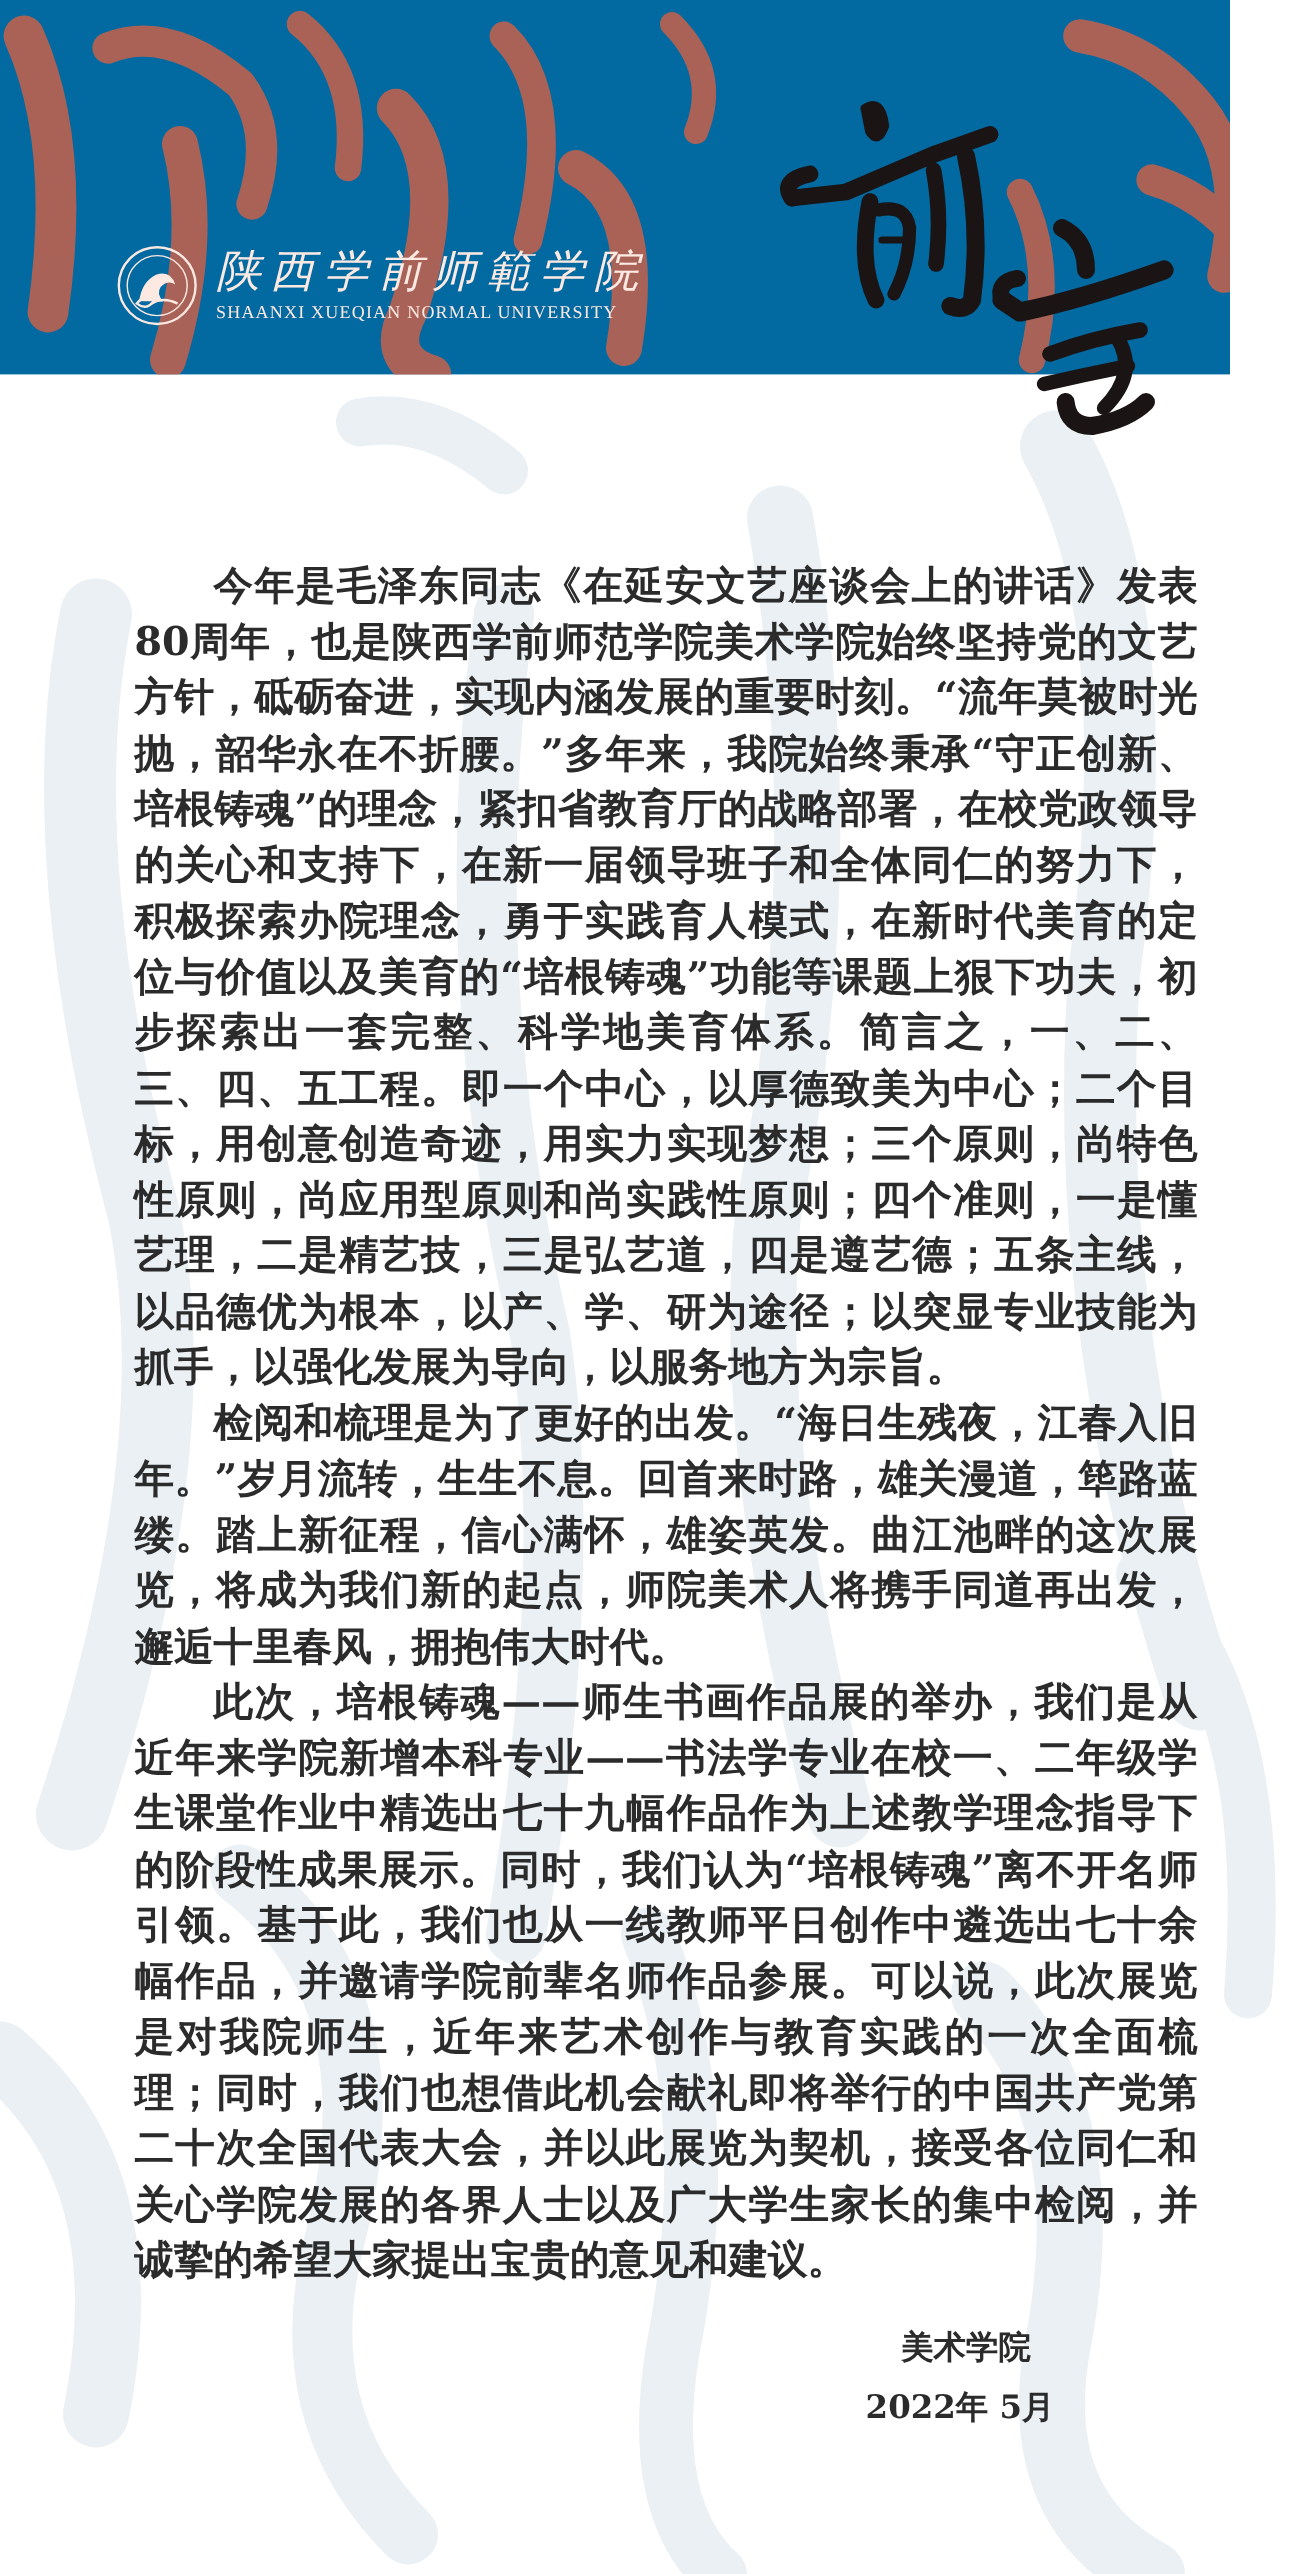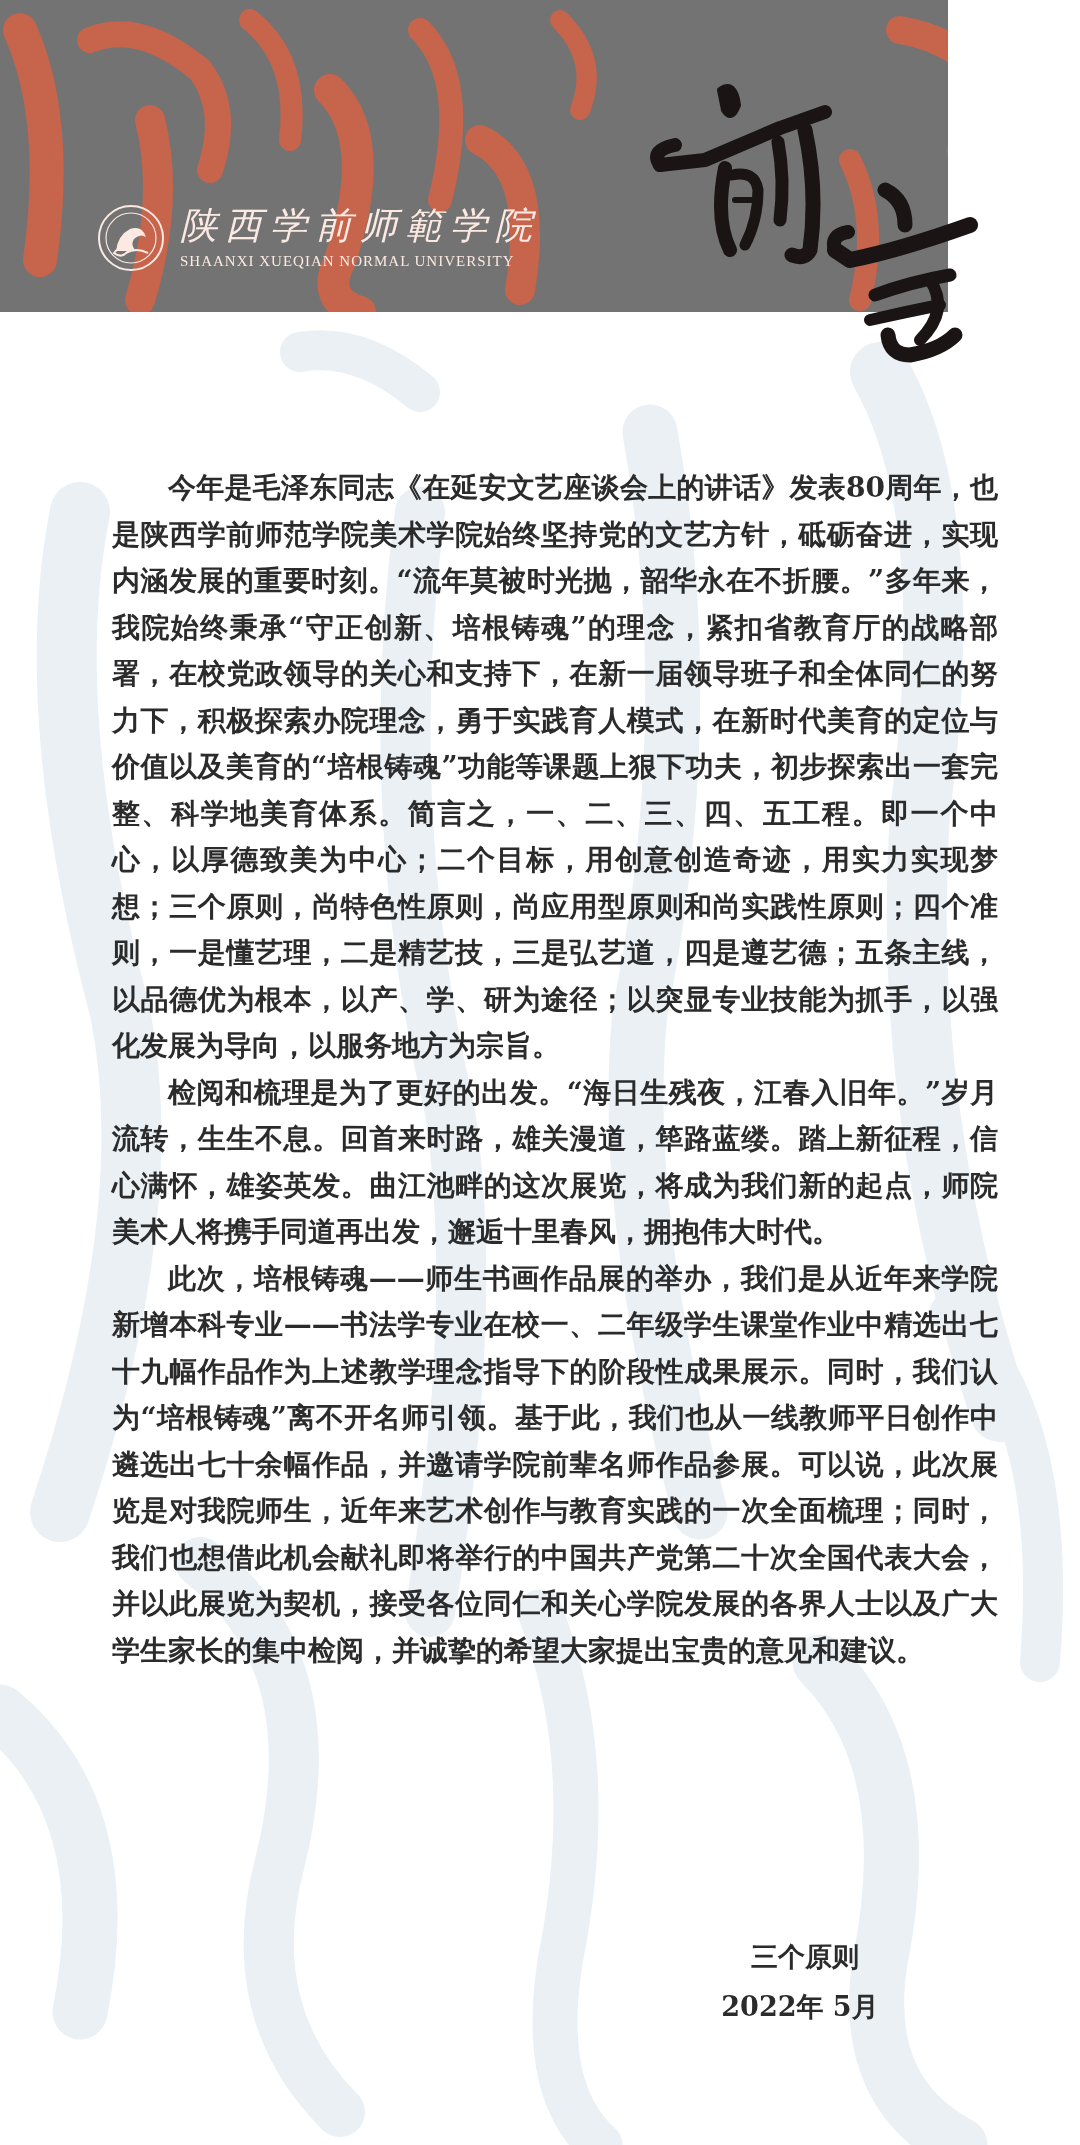--- a/index.html
+++ b/index.html
@@ -10,23 +10,23 @@
     width: 1080px;
     height: 2145px;
     position: relative;
     overflow: hidden;
     background: #ffffff;
     font-family: "DejaVu Serif", "Liberation Serif", serif;
   }
   .banner {
     position: absolute;
     left: 0; top: 0;
-    width: 948px;
+    width: 1025px;
     height: 312px;
-    background: #737373;
+    background: #0369a1;
     overflow: hidden;
   }
   .banner svg.strokes {
     position: absolute;
     left: 0; top: 0;
   }
   .bg-watermark {
     position: absolute;
     left: 0; top: 312px;
     width: 1080px;
@@ -71,21 +71,21 @@
     width: 440px;
     height: 330px;
   }
   .title-calligraphy svg { width: 100%; height: 100%; }
   .content {
     position: absolute;
     left: 112px;
     top: 465px;
     width: 886px;
     color: #2b2b2b;
-    font-size: 28px;
+    font-size: 33px;
     line-height: 46.5px;
     font-weight: bold;
     text-align: justify;
     font-family: "DejaVu Serif", "Liberation Serif", serif;
   }
   .content p {
     margin: 0 0 0 0;
     text-indent: 2em;
   }
   .content p + p {
@@ -182,15 +182,15 @@
   </svg>
 </div>
 
 <div class="content">
   <p>今年是毛泽东同志《在延安文艺座谈会上的讲话》发表80周年，也是陕西学前师范学院美术学院始终坚持党的文艺方针，砥砺奋进，实现内涵发展的重要时刻。“流年莫被时光抛，韶华永在不折腰。”多年来，我院始终秉承“守正创新、培根铸魂”的理念，紧扣省教育厅的战略部署，在校党政领导的关心和支持下，在新一届领导班子和全体同仁的努力下，积极探索办院理念，勇于实践育人模式，在新时代美育的定位与价值以及美育的“培根铸魂”功能等课题上狠下功夫，初步探索出一套完整、科学地美育体系。简言之，一、二、三、四、五工程。即一个中心，以厚德致美为中心；二个目标，用创意创造奇迹，用实力实现梦想；三个原则，尚特色性原则，尚应用型原则和尚实践性原则；四个准则，一是懂艺理，二是精艺技，三是弘艺道，四是遵艺德；五条主线，以品德优为根本，以产、学、研为途径；以突显专业技能为抓手，以强化发展为导向，以服务地方为宗旨。</p>
   <p>检阅和梳理是为了更好的出发。“海日生残夜，江春入旧年。”岁月流转，生生不息。回首来时路，雄关漫道，筚路蓝缕。踏上新征程，信心满怀，雄姿英发。曲江池畔的这次展览，将成为我们新的起点，师院美术人将携手同道再出发，邂逅十里春风，拥抱伟大时代。</p>
   <p>此次，培根铸魂——师生书画作品展的举办，我们是从近年来学院新增本科专业——书法学专业在校一、二年级学生课堂作业中精选出七十九幅作品作为上述教学理念指导下的阶段性成果展示。同时，我们认为“培根铸魂”离不开名师引领。基于此，我们也从一线教师平日创作中遴选出七十余幅作品，并邀请学院前辈名师作品参展。可以说，此次展览是对我院师生，近年来艺术创作与教育实践的一次全面梳理；同时，我们也想借此机会献礼即将举行的中国共产党第二十次全国代表大会，并以此展览为契机，接受各位同仁和关心学院发展的各界人士以及广大学生家长的集中检阅，并诚挚的希望大家提出宝贵的意见和建议。</p>
 </div>
 
 <div class="signature">
-  <div class="org">三个原则</div>
+  <div class="org">美术学院</div>
   <div>2022年 5月</div>
 </div>
 
 </body></html>

